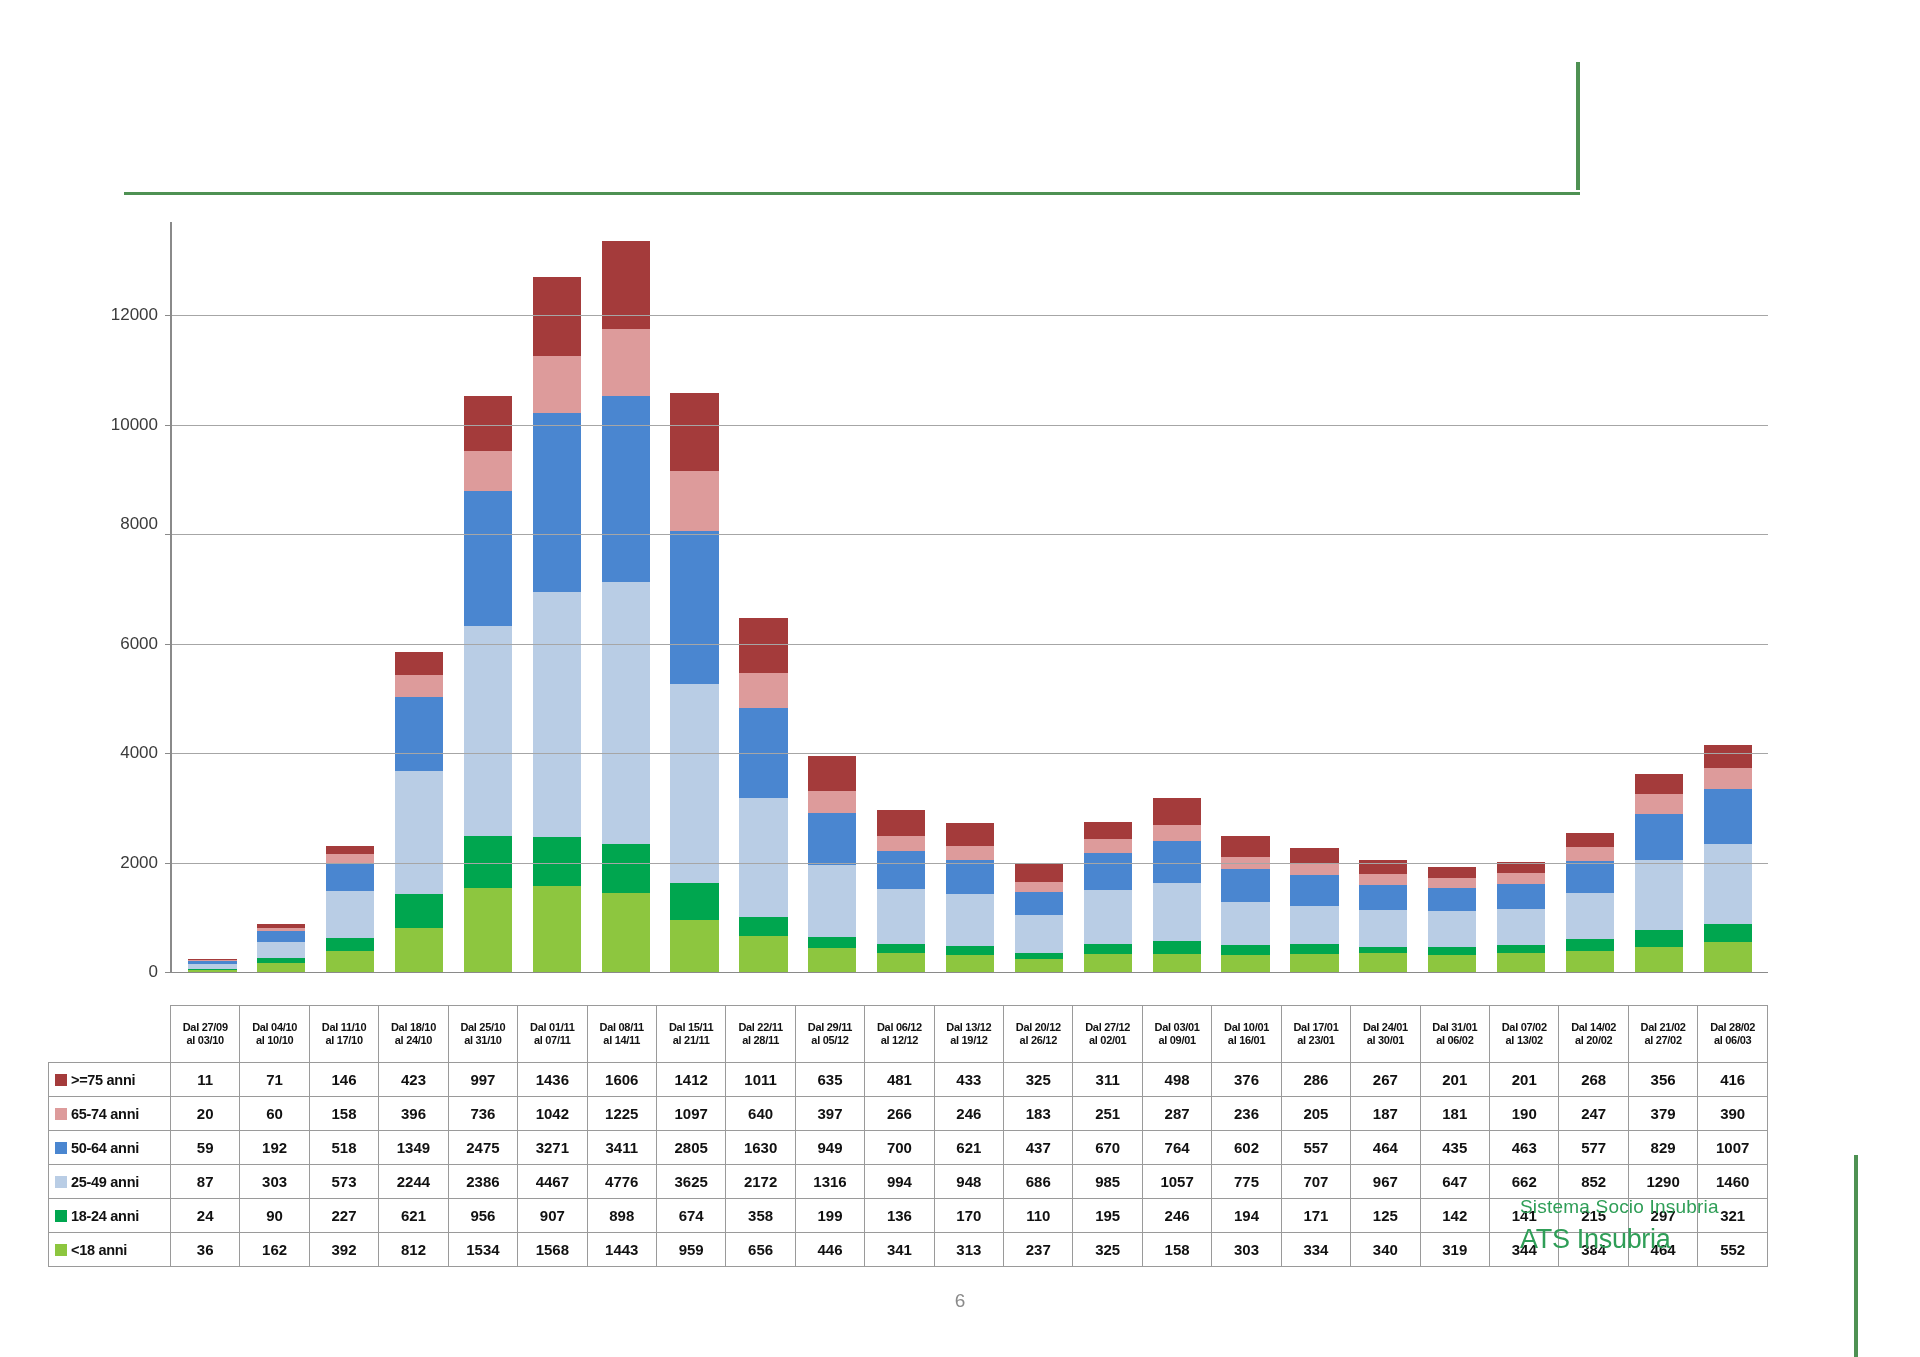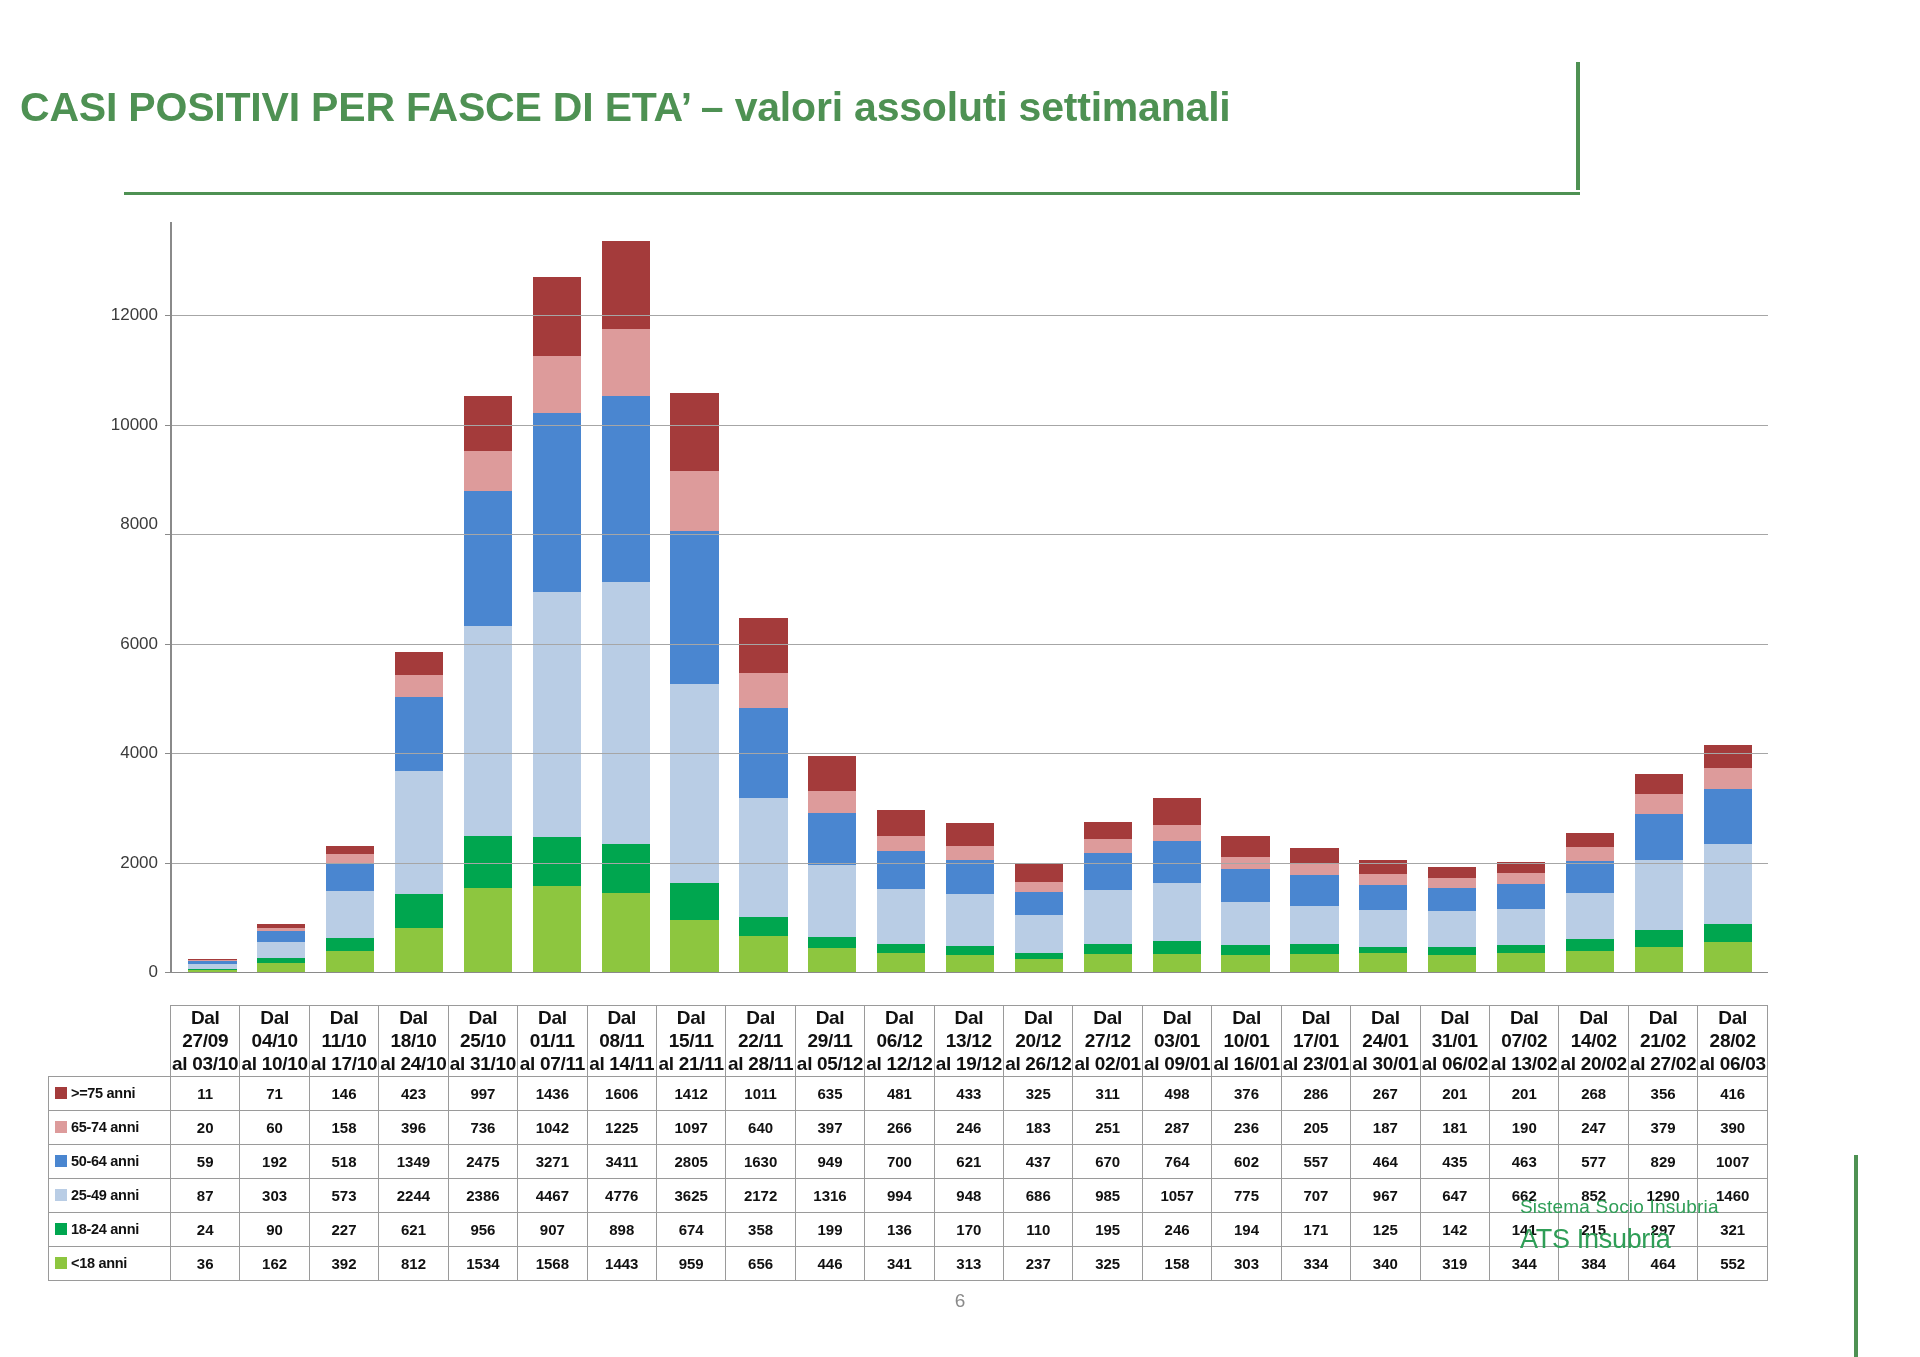--- a/index.html
+++ b/index.html
@@ -129,21 +129,21 @@
   th,td{
     border:1px solid #9a9a9a;
     text-align:center;
     vertical-align:middle;
     padding:0;
     height:33px;
     font-weight:bold;
   }
   thead th{
     height:56px;
-    font-size:19px;
+    font-size:11px;
     line-height:1.22;
     font-weight:bold;
     letter-spacing:-0.3px;
   }
   thead th.corner{
     border:none;
     background:transparent;
   }
   th.rowhead{
     text-align:left;
@@ -207,21 +207,20 @@
     margin-left:8px;
     letter-spacing:-0.3px;
   }
 </style>
 </head>
 <body>
 
 <div id="slide">
 
   <div id="title-frame"></div>
-  <div id="title-text">CASI POSITIVI PER FASCE DI ETA’ – valori assoluti settimanali</div>
   <div id="title-rule"></div>
   <div id="right-rail"></div>
 
   <div id="chart-area">
     <div id="plot-wrap">
       <div id="yaxis">
           <div class="ytick" style="top: 762px;">0</div>
           <div class="ytick" style="top: 652.511px;">2000</div>
           <div class="ytick" style="top: 543.022px;">4000</div>
           <div class="ytick" style="top: 433.533px;">6000</div>

